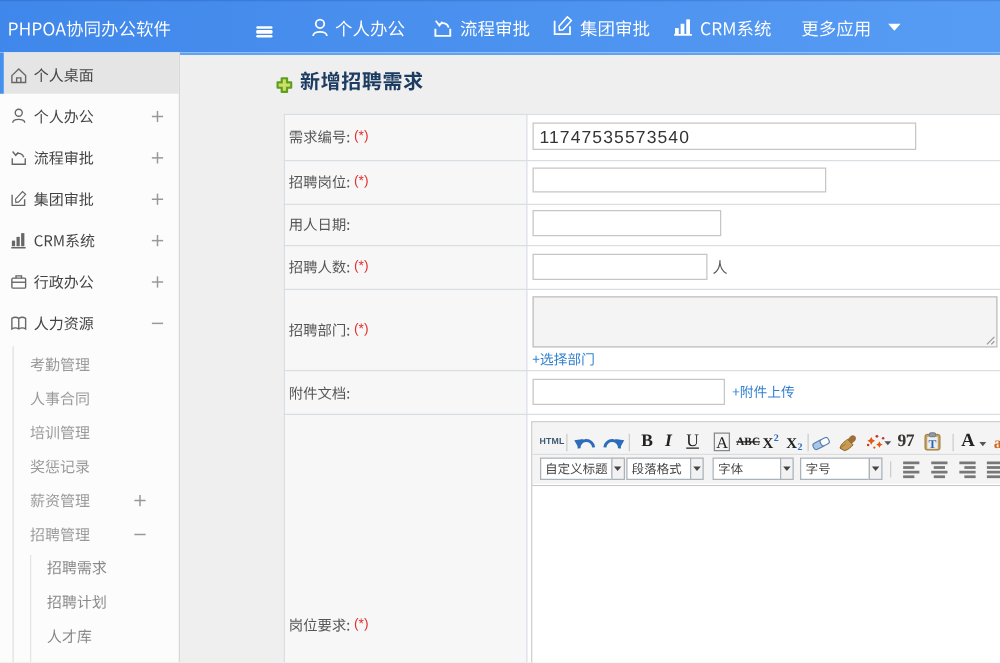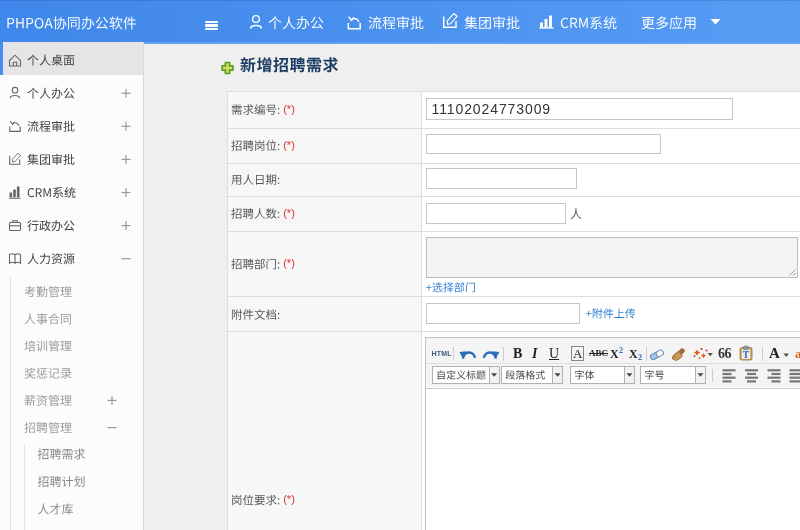--- a/index.html
+++ b/index.html
@@ -28,21 +28,21 @@
 <div style="position:absolute;left:227px;top:296px;width:573px;height:1px;background:#d9dee3;"></div>
 <div style="position:absolute;left:227px;top:331px;width:573px;height:1px;background:#d9dee3;"></div>
 <div style="position:absolute;left:227px;top:91px;width:1px;height:439px;background:#d9dee3;"></div>
 <div style="position:absolute;left:421px;top:91px;width:1px;height:439px;background:#d9dee3;"></div>
 <div style="position:absolute;left:283.197px;top:102.5px;font:11px &quot;Liberation Sans&quot;,sans-serif;color:#e23030;">(*)</div>
 <div style="position:absolute;left:283.197px;top:138.5px;font:11px &quot;Liberation Sans&quot;,sans-serif;color:#e23030;">(*)</div>
 <div style="position:absolute;left:283.197px;top:206.5px;font:11px &quot;Liberation Sans&quot;,sans-serif;color:#e23030;">(*)</div>
 <div style="position:absolute;left:283.197px;top:257px;font:11px &quot;Liberation Sans&quot;,sans-serif;color:#e23030;">(*)</div>
 <div style="position:absolute;left:283.197px;top:493px;font:11px &quot;Liberation Sans&quot;,sans-serif;color:#e23030;">(*)</div>
 <div style="position:absolute;left:426px;top:98.2px;width:307px;height:21.5px;background:#fff;border:1px solid #c6c6c6;box-sizing:border-box;"></div>
-<div style="position:absolute;left:431.5px;top:100.7px;font:14px &quot;Liberation Sans&quot;,sans-serif;color:#333;letter-spacing:0.9px;">11102024773009</div>
+<div style="position:absolute;left:431.5px;top:100.7px;font:14px &quot;Liberation Sans&quot;,sans-serif;color:#333;letter-spacing:0.9px;">11747535573540</div>
 <div style="position:absolute;left:426px;top:134.3px;width:235px;height:20px;background:#fff;border:1px solid #c6c6c6;box-sizing:border-box;"></div>
 <div style="position:absolute;left:426px;top:168px;width:151px;height:21px;background:#fff;border:1px solid #c6c6c6;box-sizing:border-box;"></div>
 <div style="position:absolute;left:426px;top:203px;width:140px;height:21px;background:#fff;border:1px solid #c6c6c6;box-sizing:border-box;"></div>
 <div style="position:absolute;left:426px;top:237px;width:372px;height:40.5px;background:#f4f4f4;border:1px solid #bdbdbd;box-sizing:border-box;"></div>
 <div style="position:absolute;left:426px;top:303.4px;width:153.5px;height:21px;background:#fff;border:1px solid #c6c6c6;box-sizing:border-box;"></div>
 <div style="position:absolute;left:425px;top:337.2px;width:420px;height:200px;border:1px solid #c2c2c2;background:#fff;box-sizing:border-box;"></div>
 <div style="position:absolute;left:426px;top:338.2px;width:418px;height:49px;background:#f4f4f4;"></div>
 <div style="position:absolute;left:426px;top:362.7px;width:418px;height:1px;background:#ddd;"></div>
 <div style="position:absolute;left:426px;top:387.6px;width:418px;height:1px;background:#c8c8c8;"></div>
 <div style="position:absolute;left:426px;top:388.6px;width:418px;height:141.4px;background:#fff;"></div>
@@ -52,21 +52,21 @@
 <div style="position:absolute;left:513px;top:346px;font-family:&quot;Liberation Serif&quot;,serif;font-size:14px;font-weight:bold;color:#222;">B</div>
 <div style="position:absolute;left:532px;top:346px;font-family:&quot;Liberation Serif&quot;,serif;font-size:14px;font-style:italic;font-weight:bold;color:#222;">I</div>
 <div style="position:absolute;left:549px;top:346px;font-family:&quot;Liberation Serif&quot;,serif;font-size:14px;color:#222;text-decoration:underline;">U</div>
 <div style="position:absolute;left:571px;top:346px;font-family:&quot;Liberation Serif&quot;,serif;font-size:13px;color:#222;border:1px solid #888;line-height:13px;padding:0 1px;">A</div>
 <div style="position:absolute;left:589px;top:348px;font-family:&quot;Liberation Serif&quot;,serif;font-size:9px;color:#222;text-decoration:line-through;font-weight:bold;">ABC</div>
 <div style="position:absolute;left:610px;top:347px;font-family:&quot;Liberation Serif&quot;,serif;font-size:12px;color:#222;font-weight:bold;">X</div>
 <div style="position:absolute;left:619px;top:345.5px;font-family:&quot;Liberation Serif&quot;,serif;font-size:8px;color:#2b6cbb;font-weight:bold;">2</div>
 <div style="position:absolute;left:629px;top:347px;font-family:&quot;Liberation Serif&quot;,serif;font-size:12px;color:#222;font-weight:bold;">X</div>
 <div style="position:absolute;left:638px;top:353px;font-family:&quot;Liberation Serif&quot;,serif;font-size:8px;color:#2b6cbb;font-weight:bold;">2</div>
 <div style="position:absolute;left:645.5px;top:347.0px;width:1px;height:14px;background:#ccc;"></div>
-<div style="position:absolute;left:718px;top:345.5px;font-family:&quot;Liberation Serif&quot;,serif;font-size:14px;font-weight:bold;color:#3a3430;letter-spacing:-0.5px;">66</div>
+<div style="position:absolute;left:718px;top:345.5px;font-family:&quot;Liberation Serif&quot;,serif;font-size:14px;font-weight:bold;color:#3a3430;letter-spacing:-0.5px;">97</div>
 <div style="position:absolute;left:762px;top:347.0px;width:1px;height:14px;background:#ccc;"></div>
 <div style="position:absolute;left:769px;top:345px;font-family:&quot;Liberation Serif&quot;,serif;font-size:15px;color:#222;font-weight:bold;">A</div>
 <div style="position:absolute;left:795px;top:346px;font-family:&quot;Liberation Serif&quot;,serif;font-size:13px;font-weight:bold;color:#d2691e;">a</div>
 <div style="position:absolute;left:431.6px;top:366.2px;width:58px;height:17.4px;background:#fff;border:1px solid #aab2ba;box-sizing:border-box;"></div>
 <div style="position:absolute;left:488.6px;top:366.2px;width:11px;height:17.4px;background:#f2f2f2;border:1px solid #aab2ba;box-sizing:border-box;"></div>
 <div style="position:absolute;left:500.8px;top:366.2px;width:52.3px;height:17.4px;background:#fff;border:1px solid #aab2ba;box-sizing:border-box;"></div>
 <div style="position:absolute;left:552.1px;top:366.2px;width:11px;height:17.4px;background:#f2f2f2;border:1px solid #aab2ba;box-sizing:border-box;"></div>
 <div style="position:absolute;left:570px;top:366.2px;width:55px;height:17.4px;background:#fff;border:1px solid #aab2ba;box-sizing:border-box;"></div>
 <div style="position:absolute;left:624px;top:366.2px;width:11px;height:17.4px;background:#f2f2f2;border:1px solid #aab2ba;box-sizing:border-box;"></div>
 <div style="position:absolute;left:640px;top:366.2px;width:56px;height:17.4px;background:#fff;border:1px solid #aab2ba;box-sizing:border-box;"></div>

